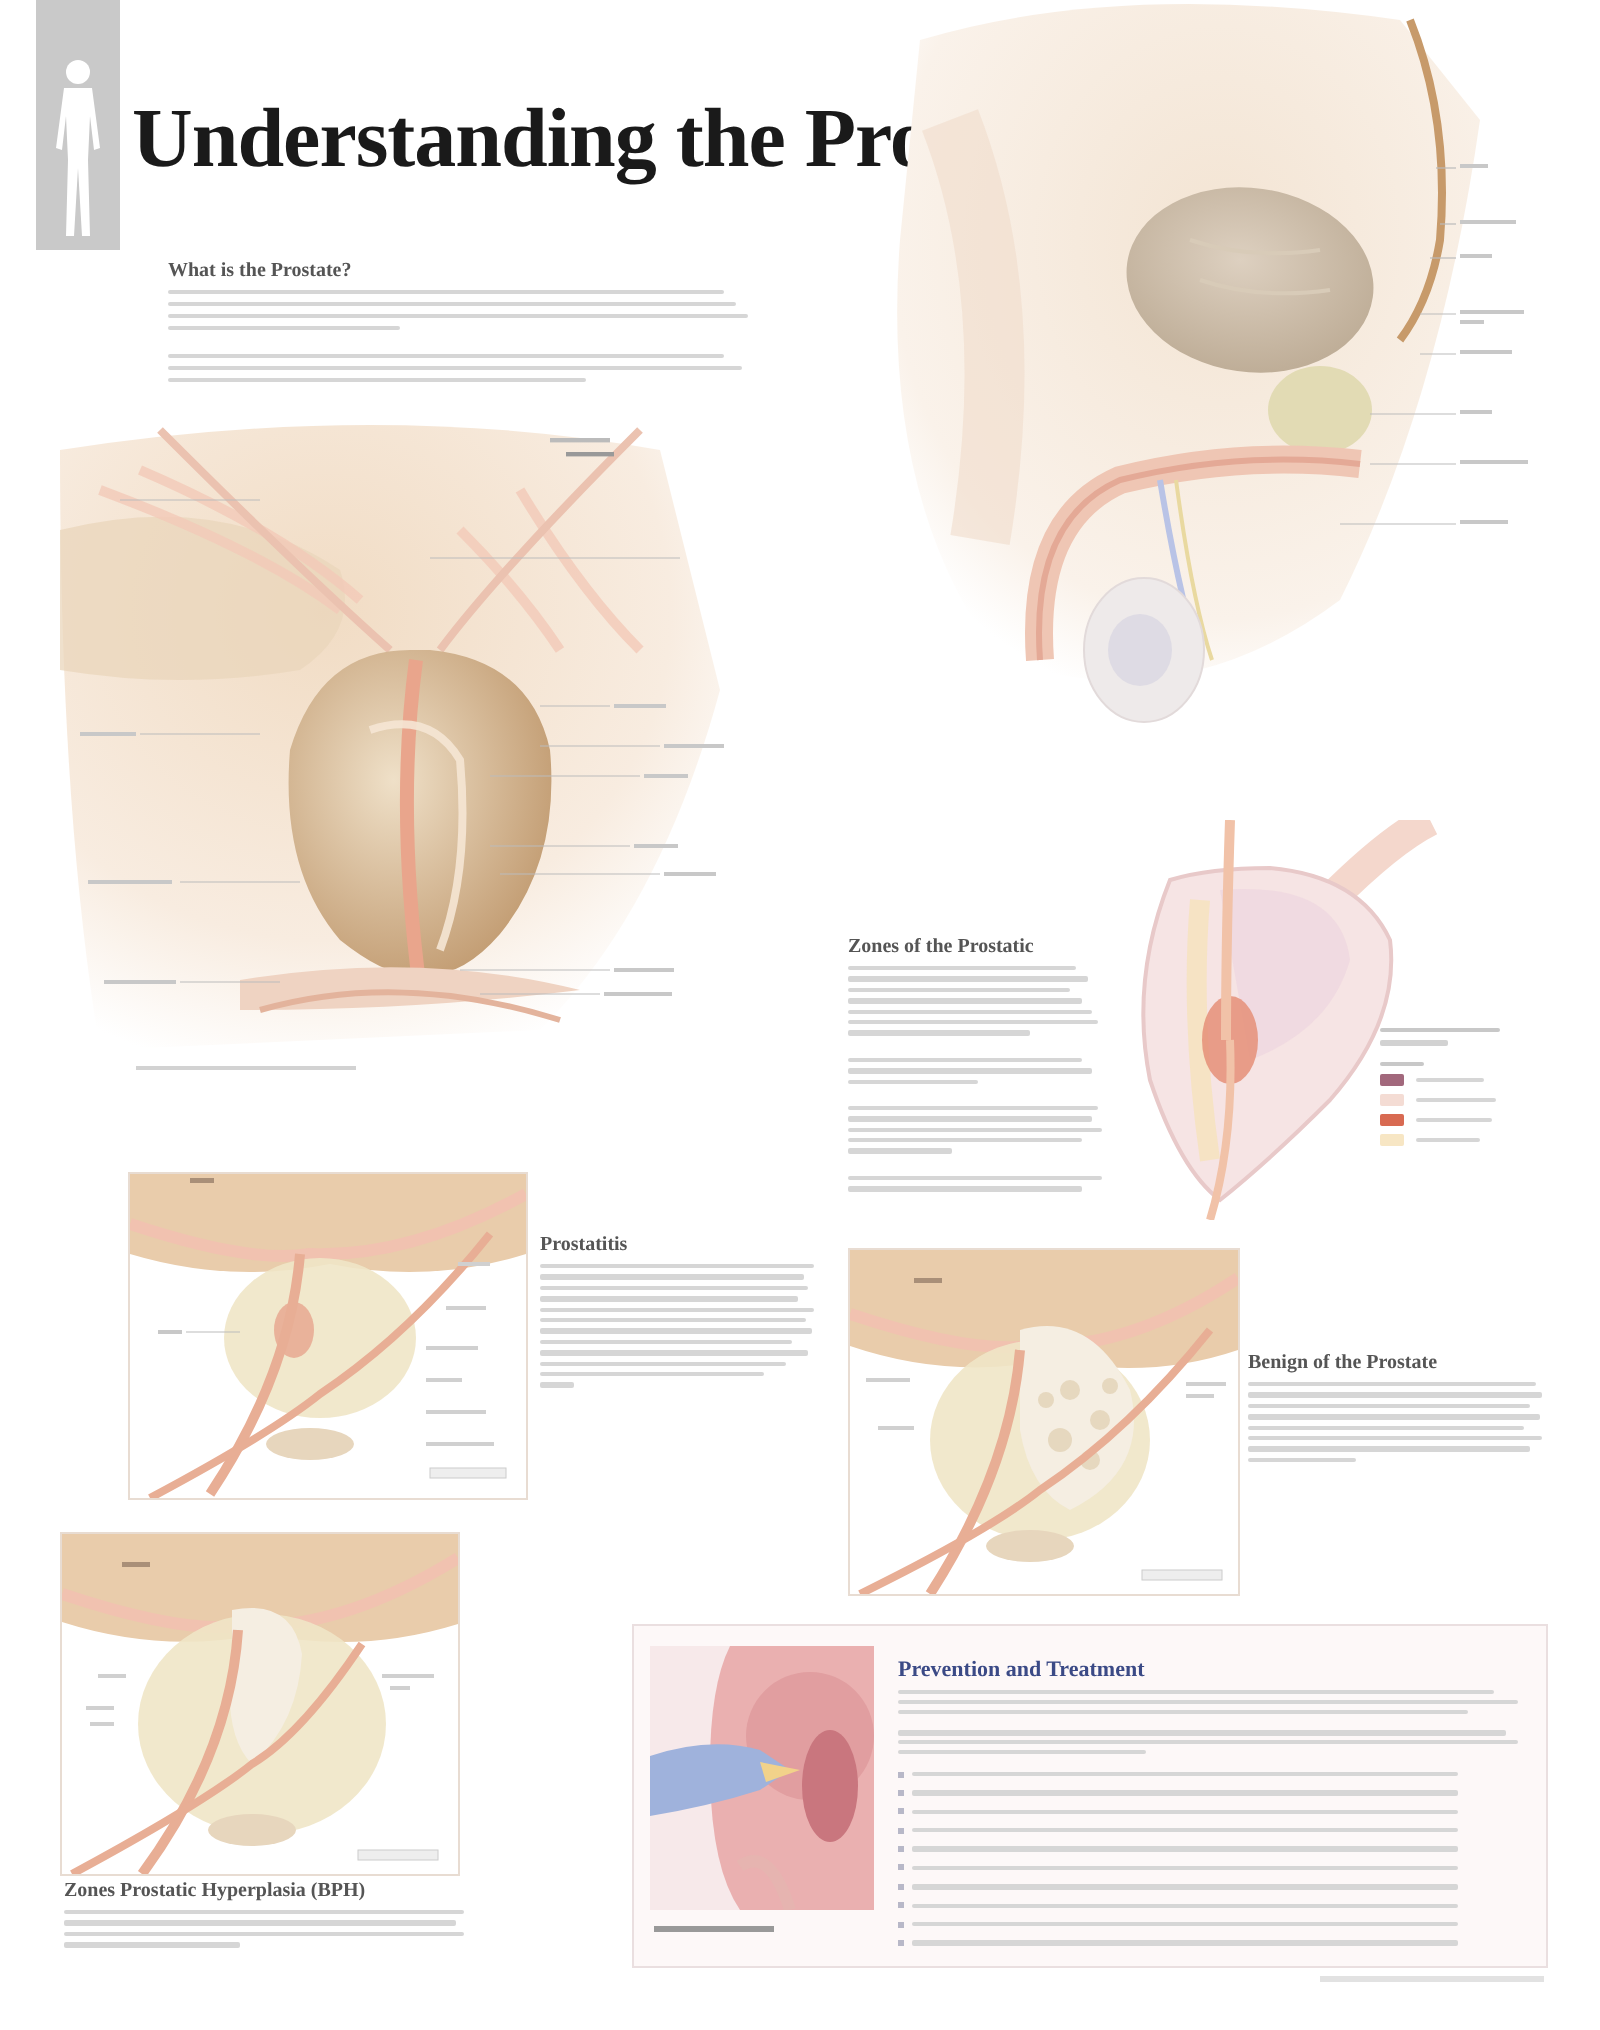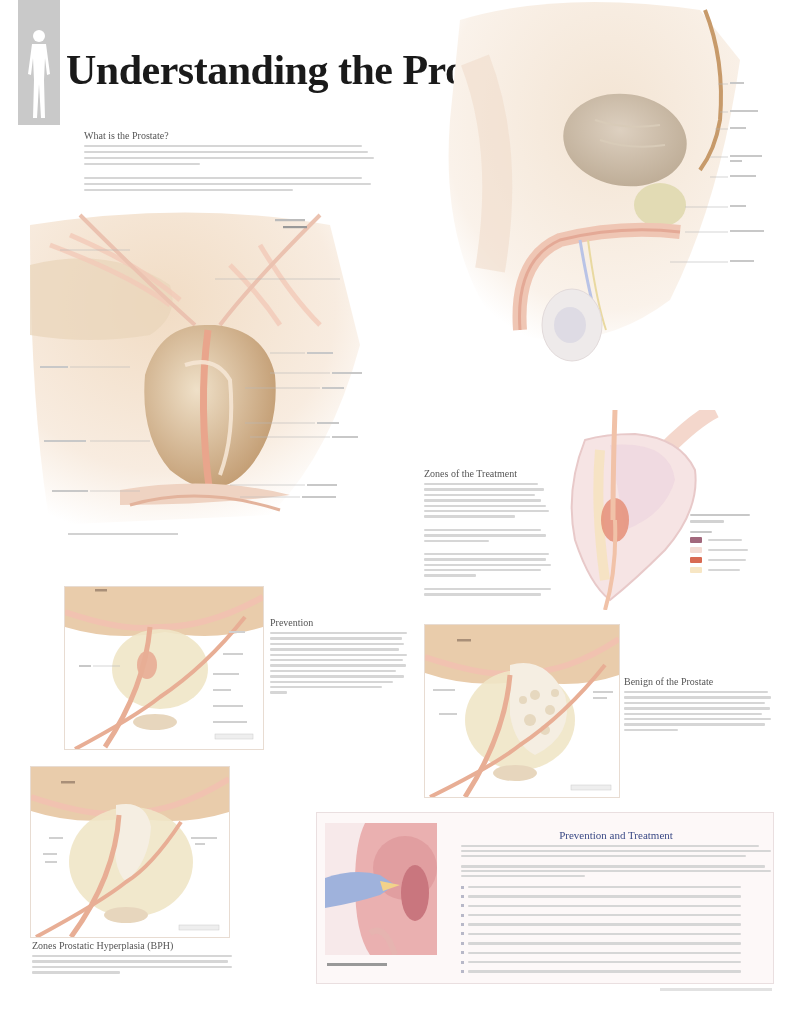--- a/index.html
+++ b/index.html
@@ -3,21 +3,21 @@
 <meta charset="utf-8">
 <style>
   html,body{margin:0;padding:0;}
   body{width:800px;height:1015px;position:relative;overflow:hidden;background:#ffffff;font-family:"Liberation Serif",serif;color:#222;}
   .abs{position:absolute;}
   
   .side-strip{left:18px;top:0;width:42px;height:125px;background:#c9c9c9;}
   .body-icon{left:22px;top:28px;width:34px;height:92px;}
   .title{left:66px;top:46px;font-size:42px;font-weight:bold;letter-spacing:-0.5px;color:#1a1a1a;white-space:nowrap;}
   
-  .heading{font-family:"Liberation Serif",serif;font-weight:normal;color:#555;font-size:10px;white-space:nowrap;}
+  .heading{font-family:"Liberation Serif",serif;font-weight:bold;color:#555;font-size:10px;white-space:nowrap;}
   .heading.navy{color:#3b4a86;font-size:11px;}
   .lines{display:flex;flex-direction:column;gap:3.5px;}
   .line{height:2.4px;background:#d6d6d6;border-radius:1px;}
   .para-gap{height:5px;}
   
   .art{overflow:hidden;}
   .panel{border:1px solid #e8dcd2;background:#fff;overflow:hidden;}
   .caption{font-family:"Liberation Sans",sans-serif;font-size:5px;color:#777;}
   .legend-row{display:flex;align-items:center;gap:6px;margin-top:4px;}
   .sw{width:12px;height:6px;border-radius:1px;}
@@ -139,21 +139,21 @@
       <rect x="277" y="279" width="30" height="2" fill="#c8c8c8"></rect>
     <line x1="60" y1="286" x2="110" y2="286" stroke="#bbb" stroke-width="0.6"></line>
       <rect x="22" y="285" width="36" height="2" fill="#c8c8c8"></rect>
     <line x1="210" y1="292" x2="270" y2="292" stroke="#bbb" stroke-width="0.6"></line>
       <rect x="272" y="291" width="34" height="2" fill="#c8c8c8"></rect>
     <rect x="38" y="328" width="110" height="2" fill="#d2d2d2"></rect>
   </g>
 </svg>
 
 <div class="abs" style="left:424px;top:468px;width:130px;">
-  <div class="heading">Zones of the Treatment</div>
+  <div class="heading">Zones of the Prostatic</div>
   <div class="lines" style="margin-top:4px;gap:3px;">
     <div class="line" style="width:88%"></div>
       <div class="line" style="width:92%"></div>
       <div class="line" style="width:85%"></div>
       <div class="line" style="width:90%"></div>
       <div class="line" style="width:94%"></div>
       <div class="line" style="width:96%"></div>
       <div class="line" style="width:70%"></div>
     <div class="para-gap"></div>
     <div class="line" style="width:90%"></div>
@@ -217,21 +217,21 @@
     <line x1="28" y1="79" x2="55" y2="79" stroke="#bbb" stroke-width="0.6"></line>
   <rect x="164" y="44" width="16" height="2" fill="#d0d0d0"></rect>
     <rect x="158" y="66" width="20" height="2" fill="#d0d0d0"></rect>
   <rect x="148" y="86" width="26" height="2" fill="#d0d0d0"></rect>
     <rect x="148" y="102" width="18" height="2" fill="#d0d0d0"></rect>
   <rect x="148" y="118" width="30" height="2" fill="#d0d0d0"></rect>
     <rect x="148" y="134" width="34" height="2" fill="#d0d0d0"></rect>
   <rect x="150" y="147" width="38" height="5" fill="#eee" stroke="#ccc" stroke-width="0.5"></rect>
 </svg>
 <div class="abs" style="left:270px;top:617px;width:140px;">
-  <div class="heading">Prevention</div>
+  <div class="heading">Prostatitis</div>
   <div class="lines" style="margin-top:4px;gap:3px;">
     <div class="line" style="width:98%"></div>
       <div class="line" style="width:94%"></div>
       <div class="line" style="width:96%"></div>
       <div class="line" style="width:92%"></div>
       <div class="line" style="width:98%"></div>
       <div class="line" style="width:95%"></div>
       <div class="line" style="width:97%"></div>
       <div class="line" style="width:90%"></div>
       <div class="line" style="width:96%"></div>
@@ -310,21 +310,21 @@
   <svg class="abs" style="left:8px;top:10px;width:112px;height:132px;" viewBox="0 0 112 132">
     <rect width="112" height="132" fill="#f7e9ea"></rect>
     <path d="M40 0 H112 V132 H45 Q30 110 30 60 Q30 20 40 0Z" fill="#eab0b0"></path>
     <circle cx="80" cy="45" r="32" fill="#e19ea0"></circle>
     <ellipse cx="90" cy="70" rx="14" ry="28" fill="#c9767e"></ellipse>
     <path d="M0 55 Q30 45 55 52 L70 62 L55 72 Q30 80 0 85Z" fill="#9fb2dc"></path>
     <path d="M55 58 L75 62 L58 68Z" fill="#f2d28a"></path>
     <path d="M45 110 Q60 100 70 132" stroke="#e6b4b0" stroke-width="6" fill="none"></path>
   </svg>
   <div class="abs caption" style="left:10px;top:150px;width:60px;height:3px;background:#999;"></div>
-  <div class="abs" style="left:144px;top:16px;width:310px;text-align:center;">
+  <div class="abs" style="left:132px;top:16px;width:310px;">
     <div class="heading navy">Prevention and Treatment</div>
     <div class="lines" style="margin-top:4px;gap:2.5px;">
       <div class="line" style="width:96%"></div>
         <div class="line" style="width:100%"></div>
         <div class="line" style="width:92%"></div>
       <div class="para-gap" style="height:3px;"></div>
       <div class="line" style="width:98%"></div>
         <div class="line" style="width:100%"></div>
         <div class="line" style="width:40%"></div>
     </div>

